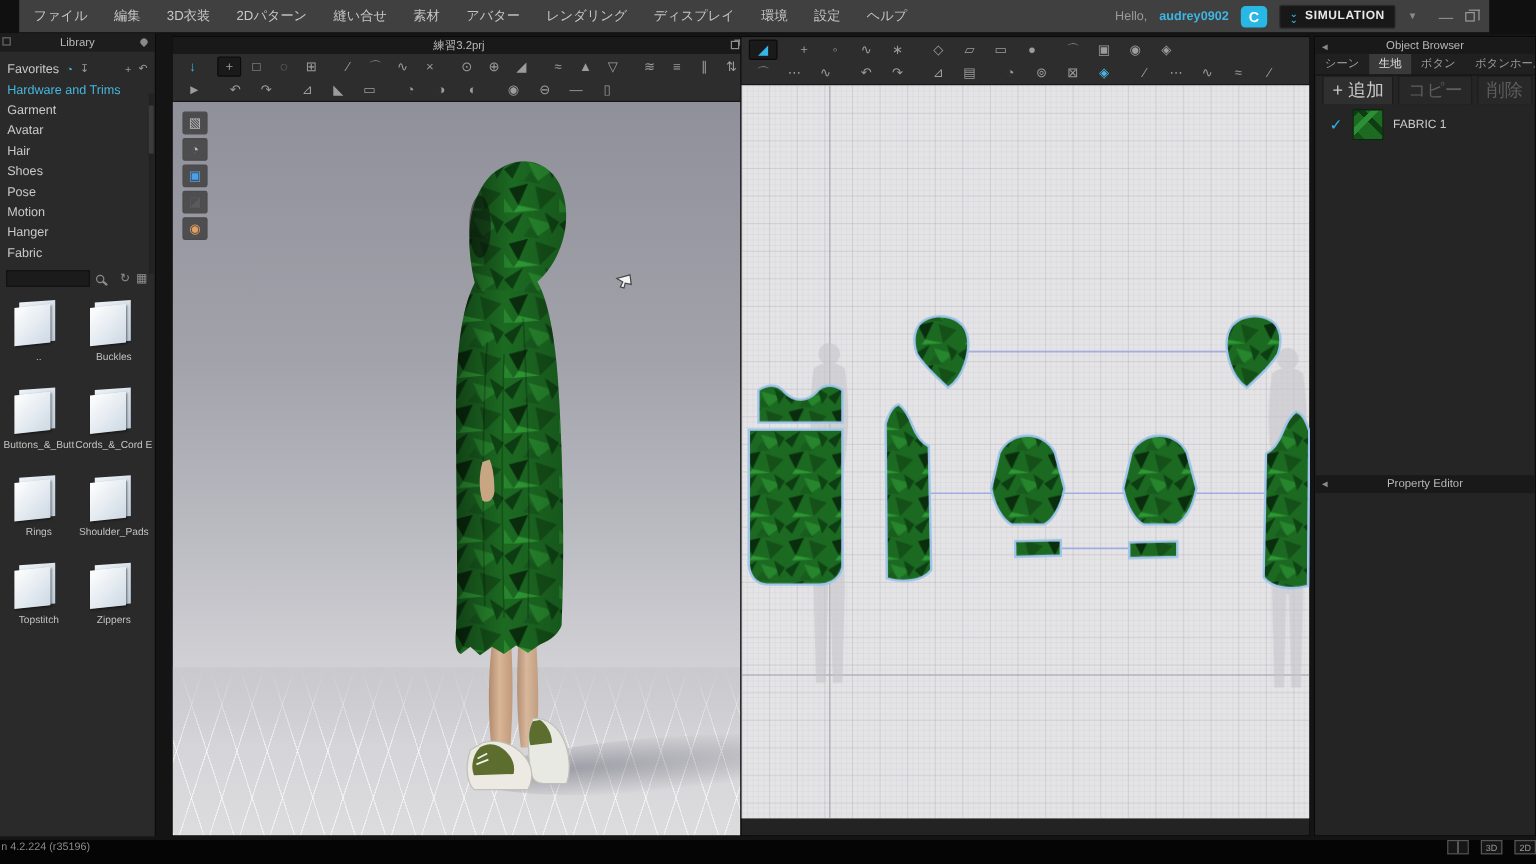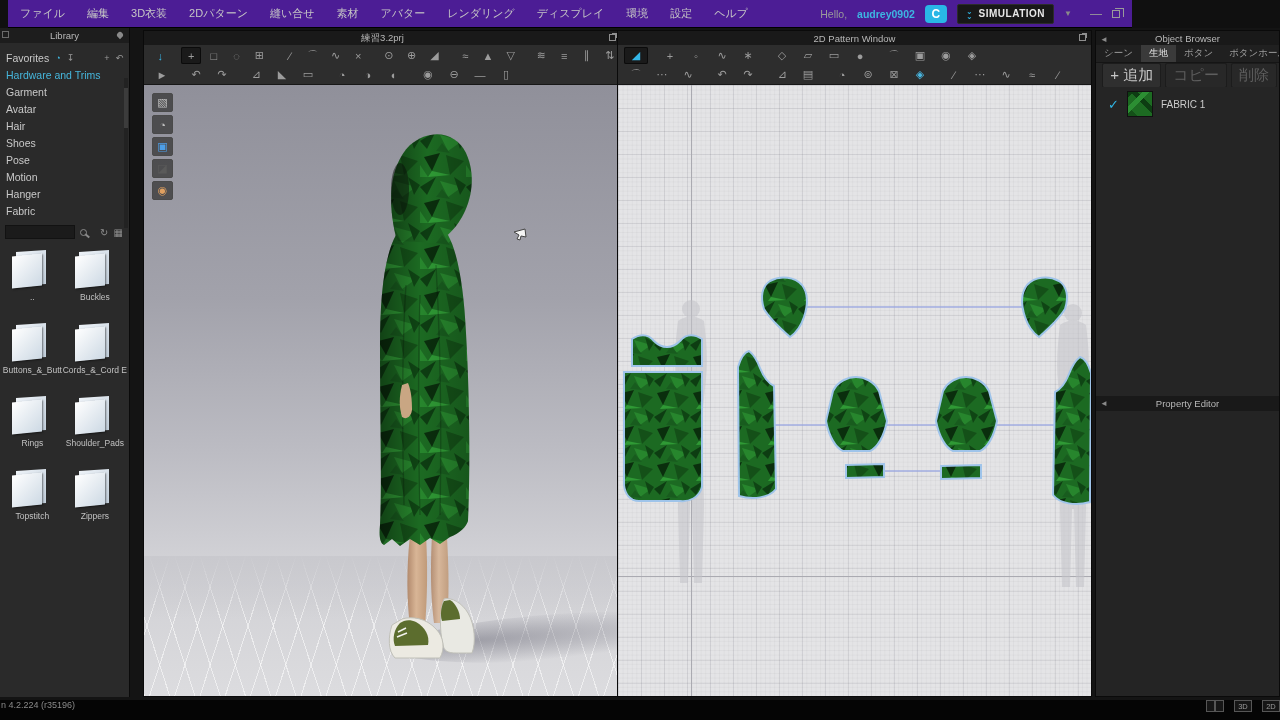--- a/index.html
+++ b/index.html
@@ -1,20 +1,20 @@
 <!DOCTYPE html>
 <html><head>
 <meta charset="utf-8">
 <style>
   * { margin:0; padding:0; box-sizing:border-box; }
   html,body { width:1280px; height:720px; overflow:hidden; background:#101010;
     font-family:"Liberation Sans","DejaVu Sans",sans-serif; }
 
   
-  .topbar { position:absolute; left:8px; top:0; width:1124px; height:28px; background:#4c1d95;
+  .topbar { position:absolute; left:16px; top:0; width:1225px; height:28px; background:#404040;
     display:flex; align-items:center; border-bottom:1px solid #000; }
   .menus { display:flex; gap:22px; padding-left:12px; }
   .menu-item { color:#c6c6c6; font-size:11px; cursor:default; }
   .top-right { margin-left:auto; display:flex; align-items:center; gap:10px; padding-right:12px; }
   .greet { color:#9a9a9a; font-size:10.5px; }
   .uname { color:#3db6e2; font-size:10.5px; font-weight:bold; }
   .clo-logo { width:22px; height:18px; border-radius:4px; background:#29b7e6; color:#fff;
     font-size:12px; font-weight:bold; display:flex; align-items:center; justify-content:center; }
   .simbtn { display:flex; align-items:center; gap:6px; background:#181818; border:1px solid #2c2c2c;
     border-radius:2px; height:20px; padding:0 8px; }
@@ -387,24 +387,20 @@
           <div class="vtog" style="color: rgb(224, 160, 96);">◉</div>
         </div>
 
       <svg class="cursor3d" width="18" height="18" viewBox="0 0 18 18">
         <path d="M14,4 L3,7 L8,10 L6,14 L9,15 L10,11 L15,12 Z" fill="#f4f4f4" stroke="#444" stroke-width="1"></path>
       </svg>
     </div>
   </div>
 
   <div class="win win2d">
-    <div class="win-title">
-      <span class="wt-label">2D Pattern Window</span>
-      <span class="pop"></span>
-    </div>
     <div class="win-toolbar">
       <div class="tb-row">
           <span class="tb sel" style="color: rgb(52, 183, 232);">◢</span>
           <span class="tb" style="margin-left: 9px;">+</span>
           <span class="tb">◦</span>
           <span class="tb">∿</span>
           <span class="tb">∗</span>
           <span class="tb" style="margin-left: 9px;">◇</span>
           <span class="tb">▱</span>
           <span class="tb">▭</span>

